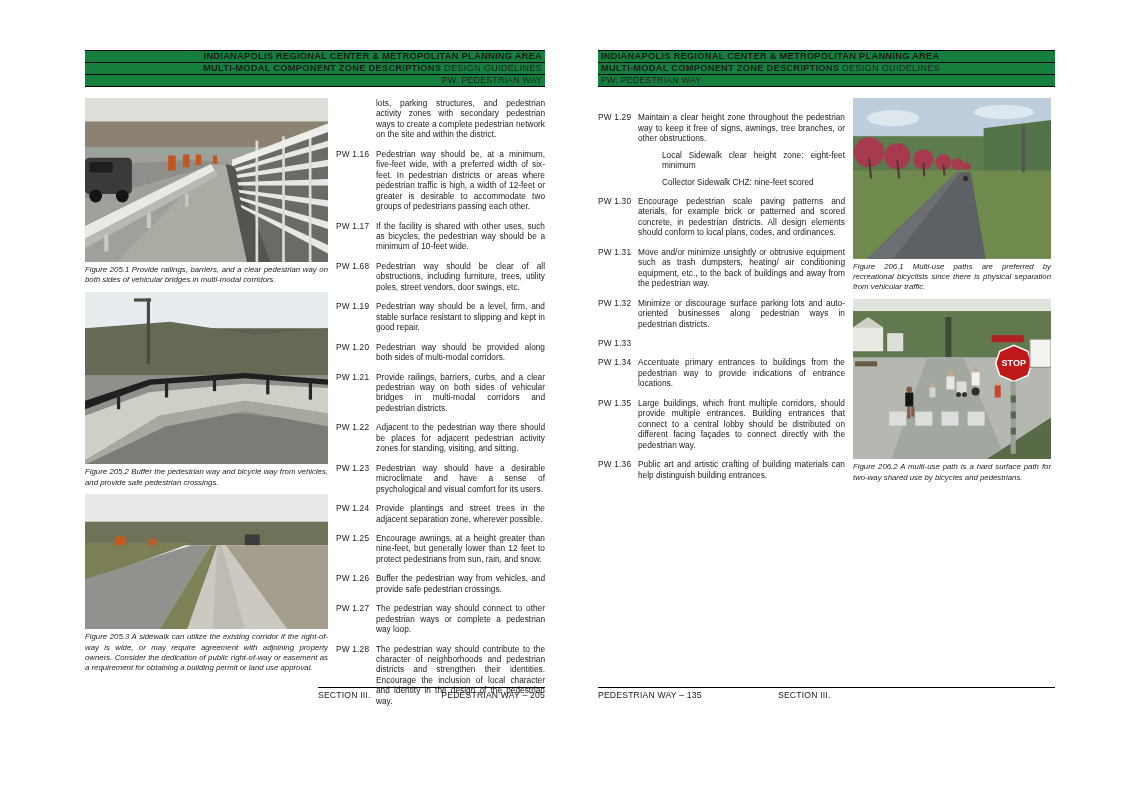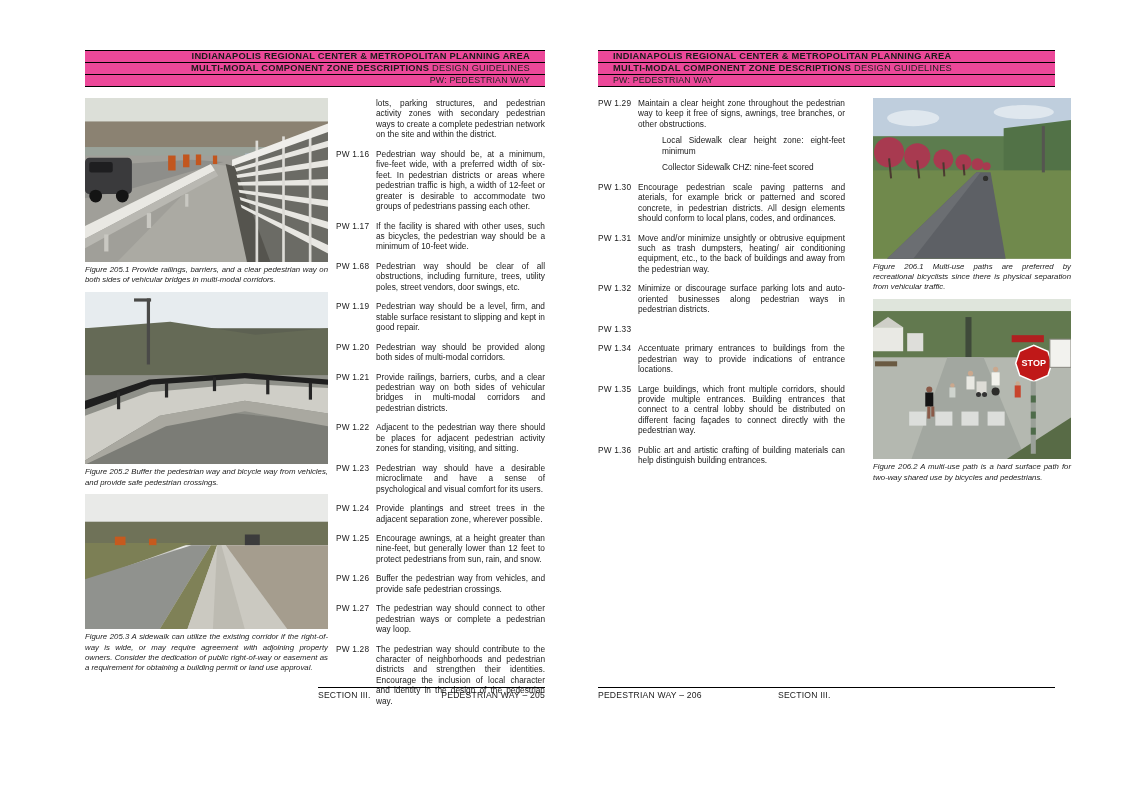--- a/index.html
+++ b/index.html
@@ -7,32 +7,32 @@
     width:1123px;height:794px;position:relative;background:#ffffff;
     font-family:"Liberation Sans", sans-serif;color:#1a1a1a;
     -webkit-font-smoothing:antialiased;overflow:hidden;
   }
   .page{position:absolute;top:50px;height:680px;}
   .page-left{left:85px;width:460px;}
   .page-right{left:598px;width:457px;}
 
   
   .hdr{border-top:1.5px solid #000;}
-  .hrow{background:#ec4899;border-bottom:1.5px solid #000;height:11px;line-height:11px;
-        font-size:9.3px;white-space:nowrap;overflow:hidden;padding:0 15px;}
+  .hrow{background:#15803d;border-bottom:1.5px solid #000;height:11px;line-height:11px;
+        font-size:9.3px;white-space:nowrap;overflow:hidden;padding:0 3px;}
   .hrow .b{font-weight:bold;letter-spacing:.25px;}
   .hrow .r{font-weight:normal;letter-spacing:.2px;color:#222;}
   .hrow3{font-size:8.8px;}
   .ra{text-align:right;}
   .la{text-align:left;}
 
   
   .cols{display:flex;margin-top:11px;}
   .gap8{gap:8px;}
-  .gap12{gap:28px;}
+  .gap12{gap:8px;align-items:flex-end;}
   .colA{width:243px;flex:none;}
   .colB{flex:1;min-width:0;}
   .colTxtR{width:247px;flex:none;}
   .colPhR{width:198px;flex:none;}
 
   figure{margin:0 0 6px 0;}
   figure svg{display:block;width:100%;height:auto;background:#cfcfcb;}
   figcaption{font-style:italic;font-size:7.8px;line-height:1.32;text-align:justify;
              color:#222;margin-top:3px;}
 
@@ -355,16 +355,16 @@
               <rect x="141" y="86" width="6" height="12" fill="#c8442c"></rect>
           </g>
         </svg>
         <figcaption>Figure 206.2 A multi-use path is a hard surface path for two-way shared use by bicycles and pedestrians.</figcaption>
       </figure>
 
     </div>
   </div>
 
   <div class="pfoot pfootR">
-    <span>PEDESTRIAN WAY – 206</span>
+    <span>PEDESTRIAN WAY – 135</span>
     <span class="f2">SECTION III.</span>
   </div>
 </div>
 
 </body></html>

